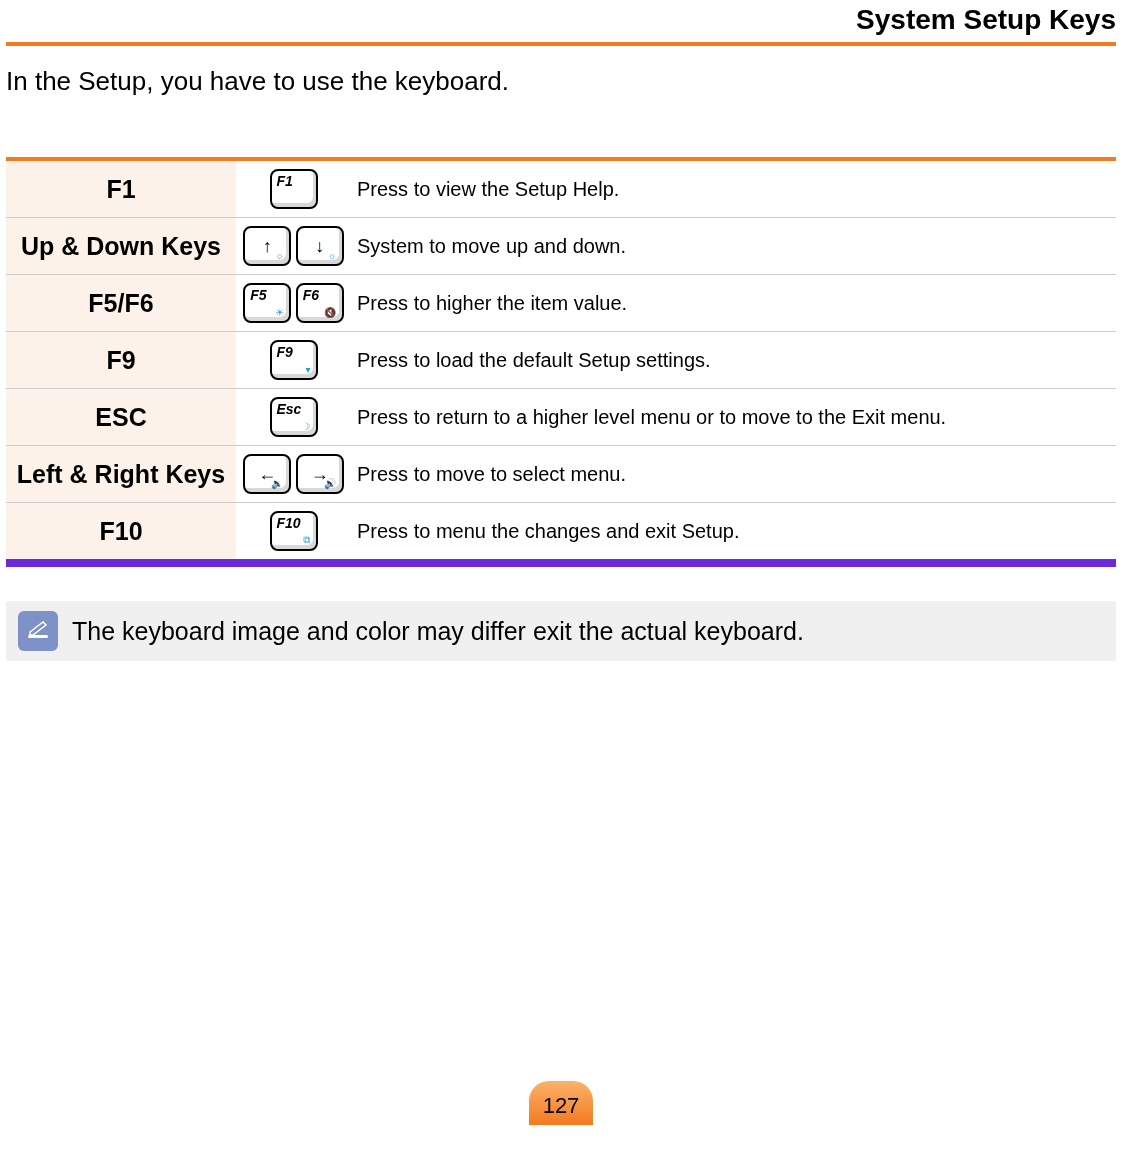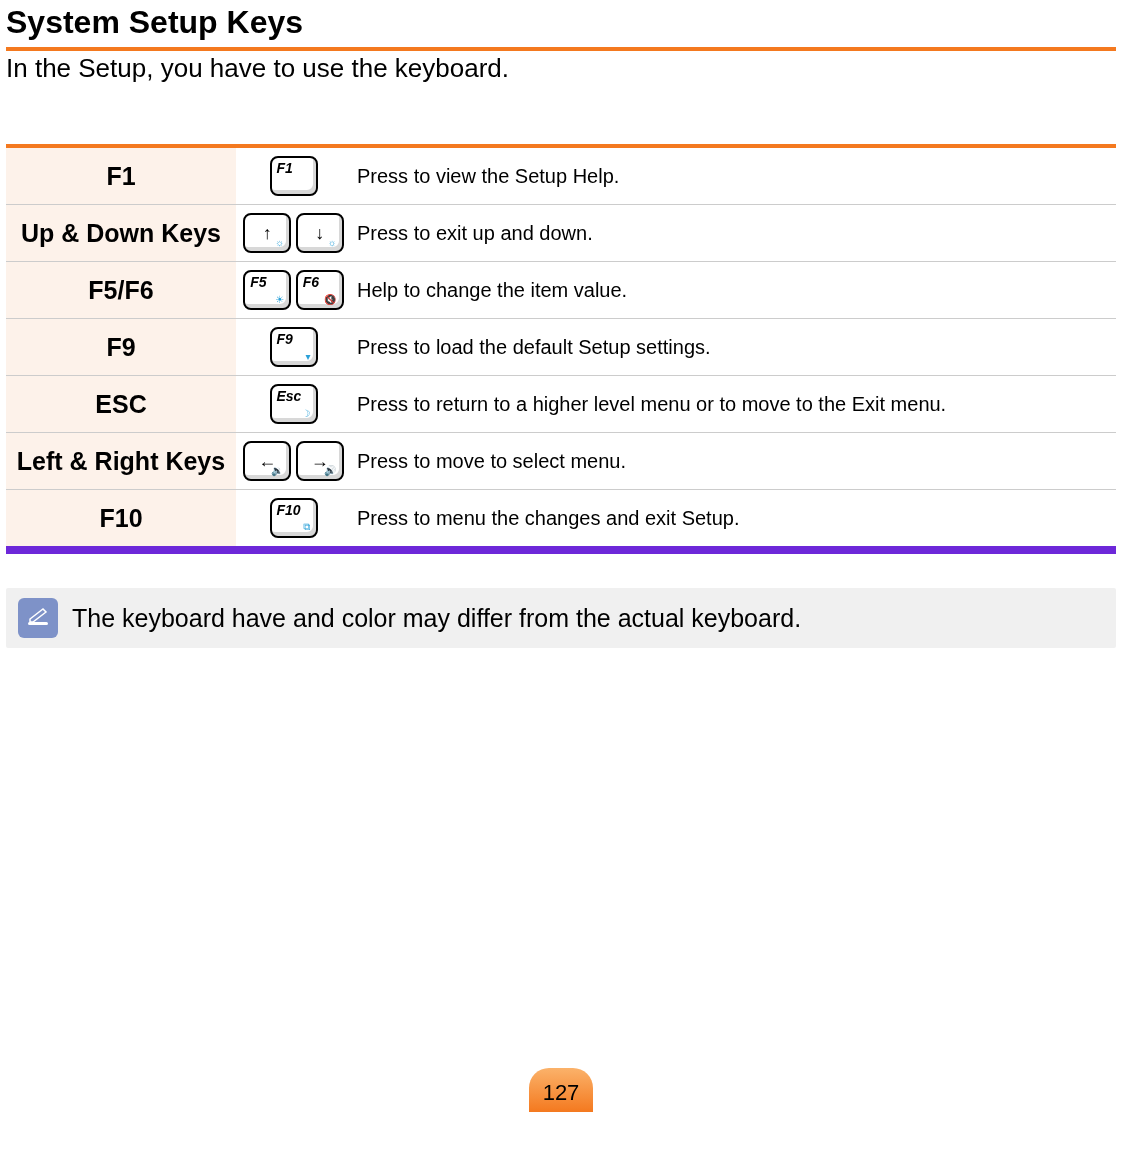--- a/index.html
+++ b/index.html
@@ -1,27 +1,28 @@
 <!DOCTYPE html>
 <html><head>
 <meta charset="utf-8">
 <style>
   * { box-sizing: border-box; margin: 0; padding: 0; }
   html, body { width: 1122px; font-family: Arial, Helvetica, sans-serif; color: #000; background: #fff; }
   .page { width: 1122px; padding: 0 6px 40px 6px; position: relative; }
 
   .section-title {
-    font-size: 32px;
+    font-size: 28px;
     font-weight: bold;
     padding: 4px 0 6px 0;
     border-bottom: 4px solid #f4791f;
+    text-align: right;
   }
   .intro {
     font-size: 26px;
-    padding: 2px 0 60px 0;
+    padding: 20px 0 60px 0;
   }
 
   .tbl { width: 100%; border-collapse: collapse; }
   .tbl-toprule { border-top: 4px solid #f4791f; padding-left: 43px; }
   .tbl tr { border-bottom: 1px solid #ccc; }
   .tbl tr.last { border-bottom: 8px solid #6d28d9; }
   .col-key {
     width: 230px;
     background: #fdf2ea;
     text-align: center;
@@ -122,36 +123,36 @@
         <td class="col-icon">
           <span class="kc sq">
               <span class="kc-center-glyph arrow-glyph">↑</span>
               <span class="kc-sub">☼</span>
             </span>
           <span class="kc sq">
               <span class="kc-center-glyph arrow-glyph">↓</span>
               <span class="kc-sub">☼</span>
             </span>
         </td>
-        <td class="col-desc">Press to exit up and down.</td>
+        <td class="col-desc">System to move up and down.</td>
       </tr>
 
       <tr>
         <td class="col-key">F5/F6</td>
         <td class="col-icon">
           <span class="kc sq">
               <span class="kc-lbl">F5</span>
               <span class="kc-sub">☀</span>
             </span>
           <span class="kc sq">
               <span class="kc-lbl">F6</span>
               <span class="kc-sub">🔇</span>
             </span>
         </td>
-        <td class="col-desc">Help to change the item value.</td>
+        <td class="col-desc">Press to higher the item value.</td>
       </tr>
 
       <tr>
         <td class="col-key">F9</td>
         <td class="col-icon">
           <span class="kc sq">
               <span class="kc-lbl">F9</span>
               <span class="kc-sub">▾</span>
             </span>
         </td>
@@ -198,21 +199,21 @@
     </tbody>
   </table>
 
   <div class="note-box">
     <div class="note-icon">
       <svg width="26" height="26" viewBox="0 0 26 26">
         <rect x="3" y="17" width="20" height="3" rx="1.5" fill="#fff"></rect>
         <path d="M5 14 L18 4 L21 7 L8 17 L5 17 Z" fill="none" stroke="#fff" stroke-width="1.5"></path>
       </svg>
     </div>
-    <div class="note-text">The keyboard have and color may differ from the actual keyboard.</div>
+    <div class="note-text">The keyboard image and color may differ exit the actual keyboard.</div>
   </div>
 
   <div class="page-num-container">
     <div class="badge-shape" style="display:inline-flex;">
       <span class="badge-num">127</span>
     </div>
   </div>
 
 </div>
 

